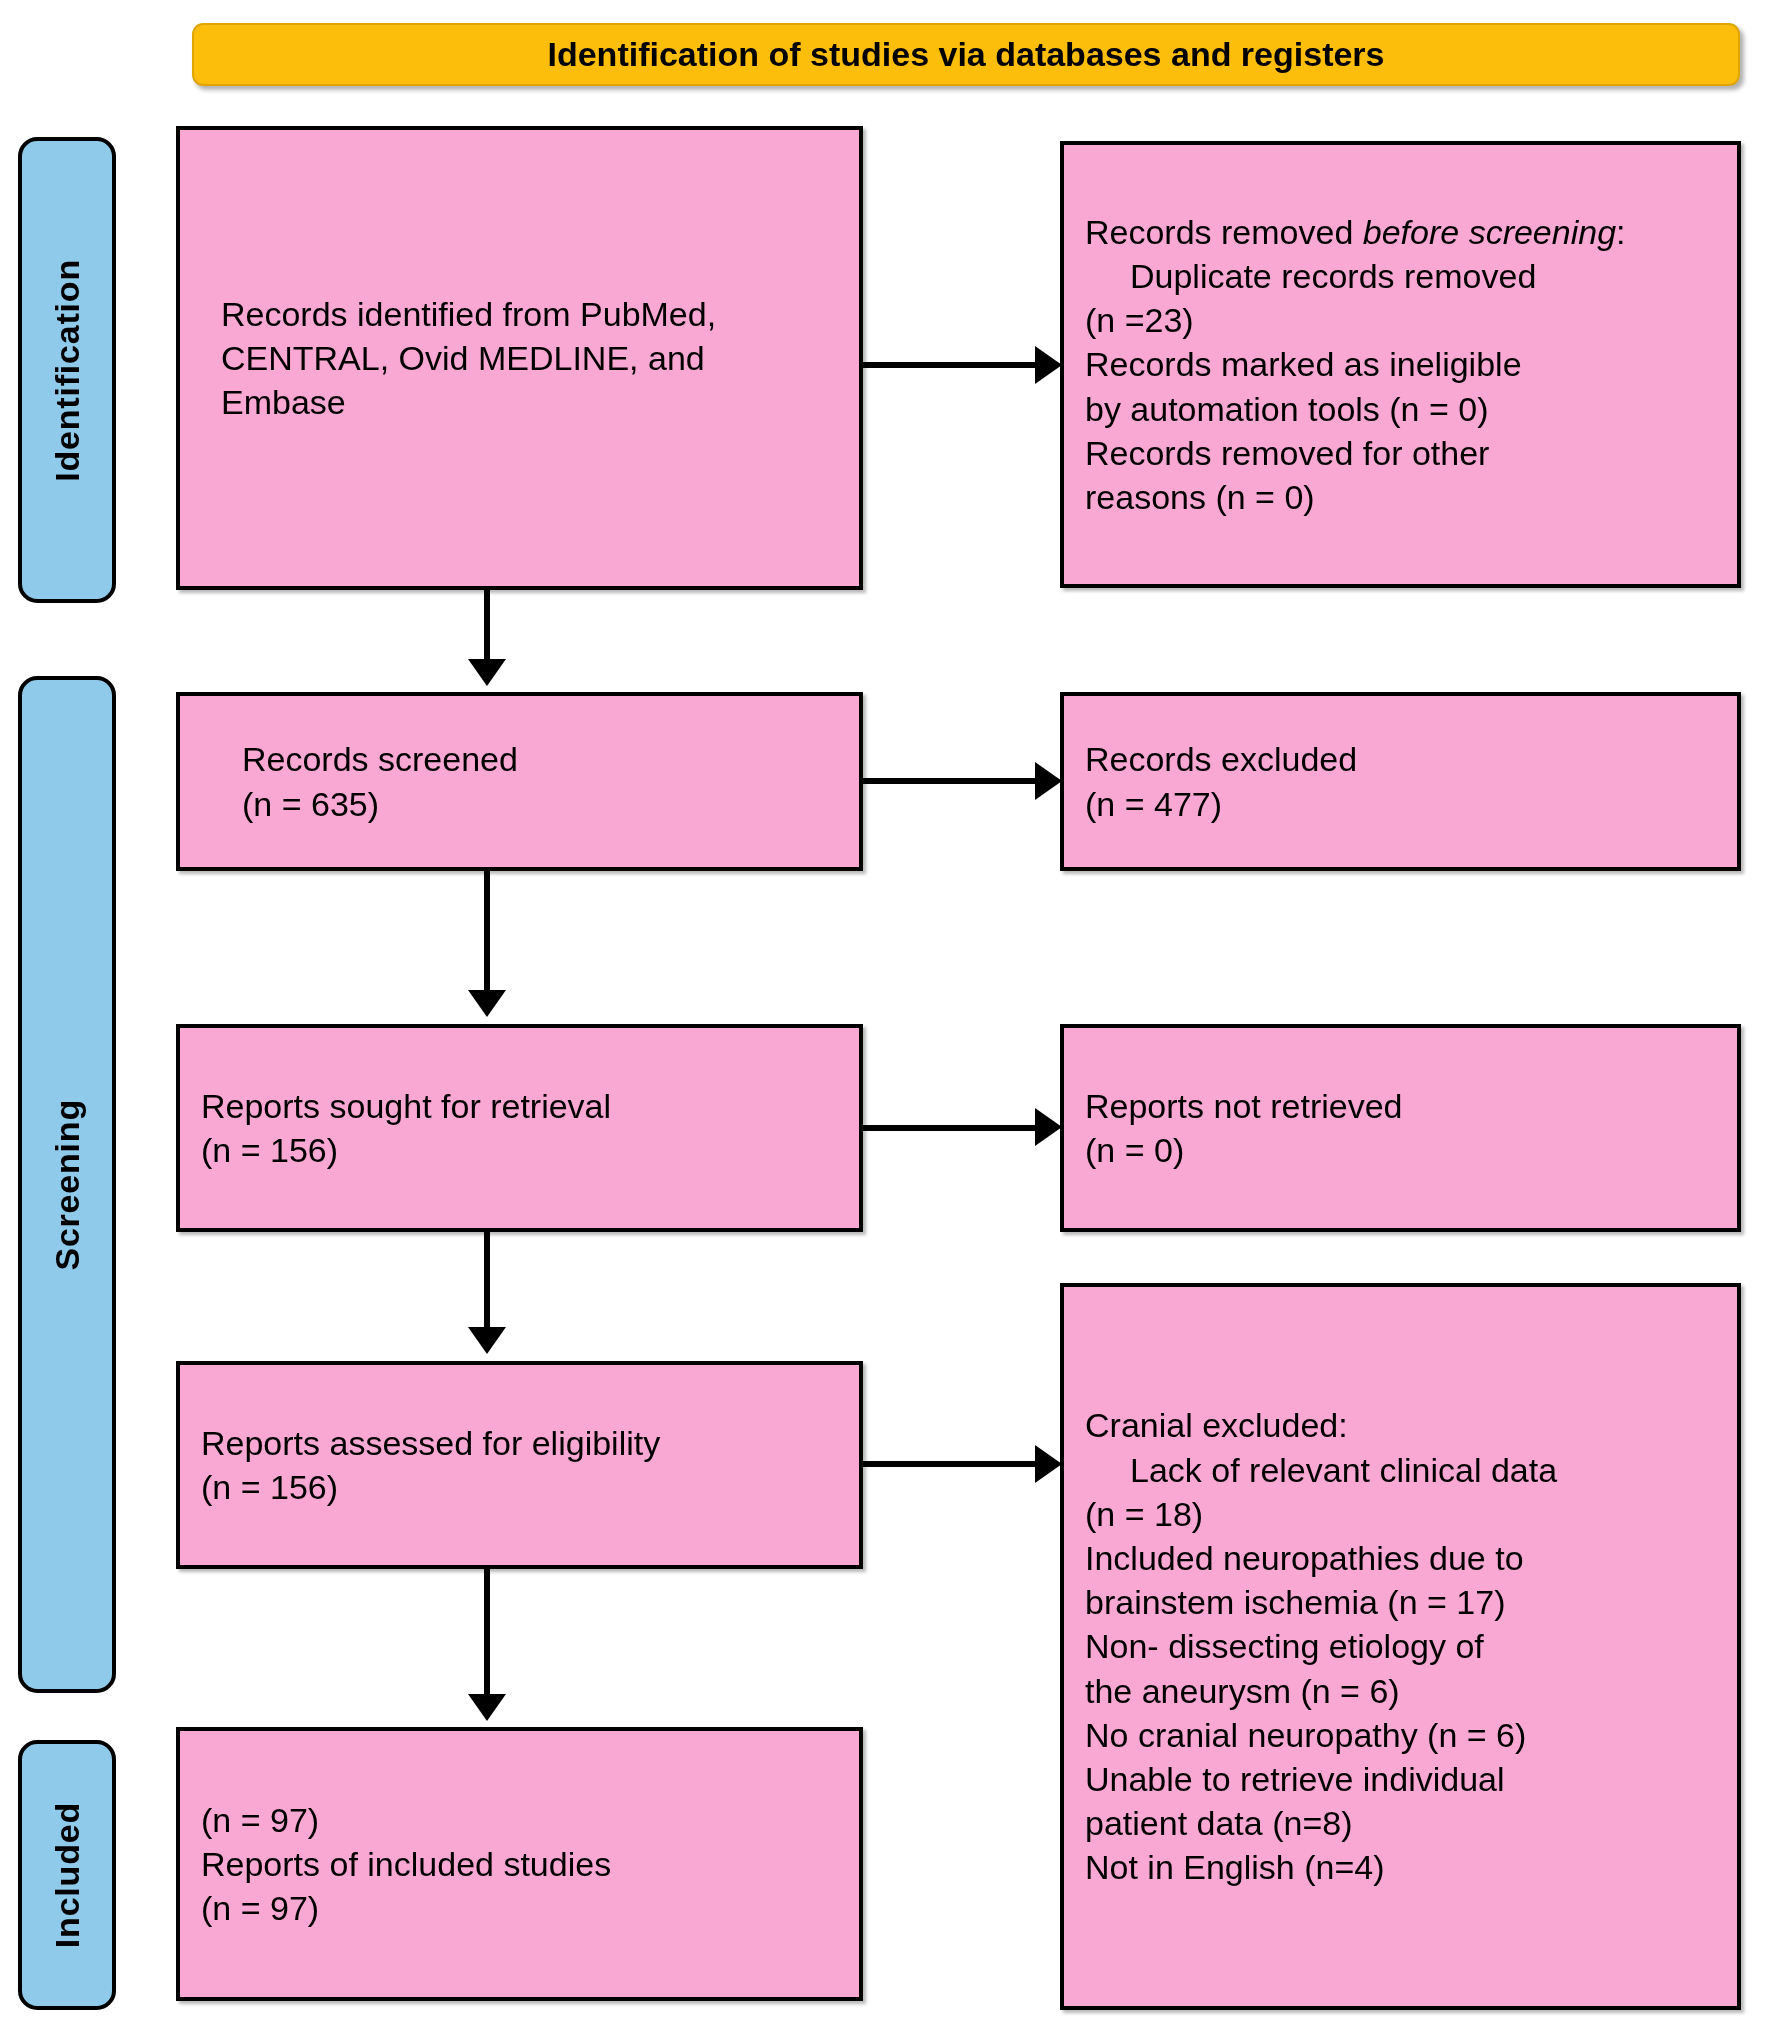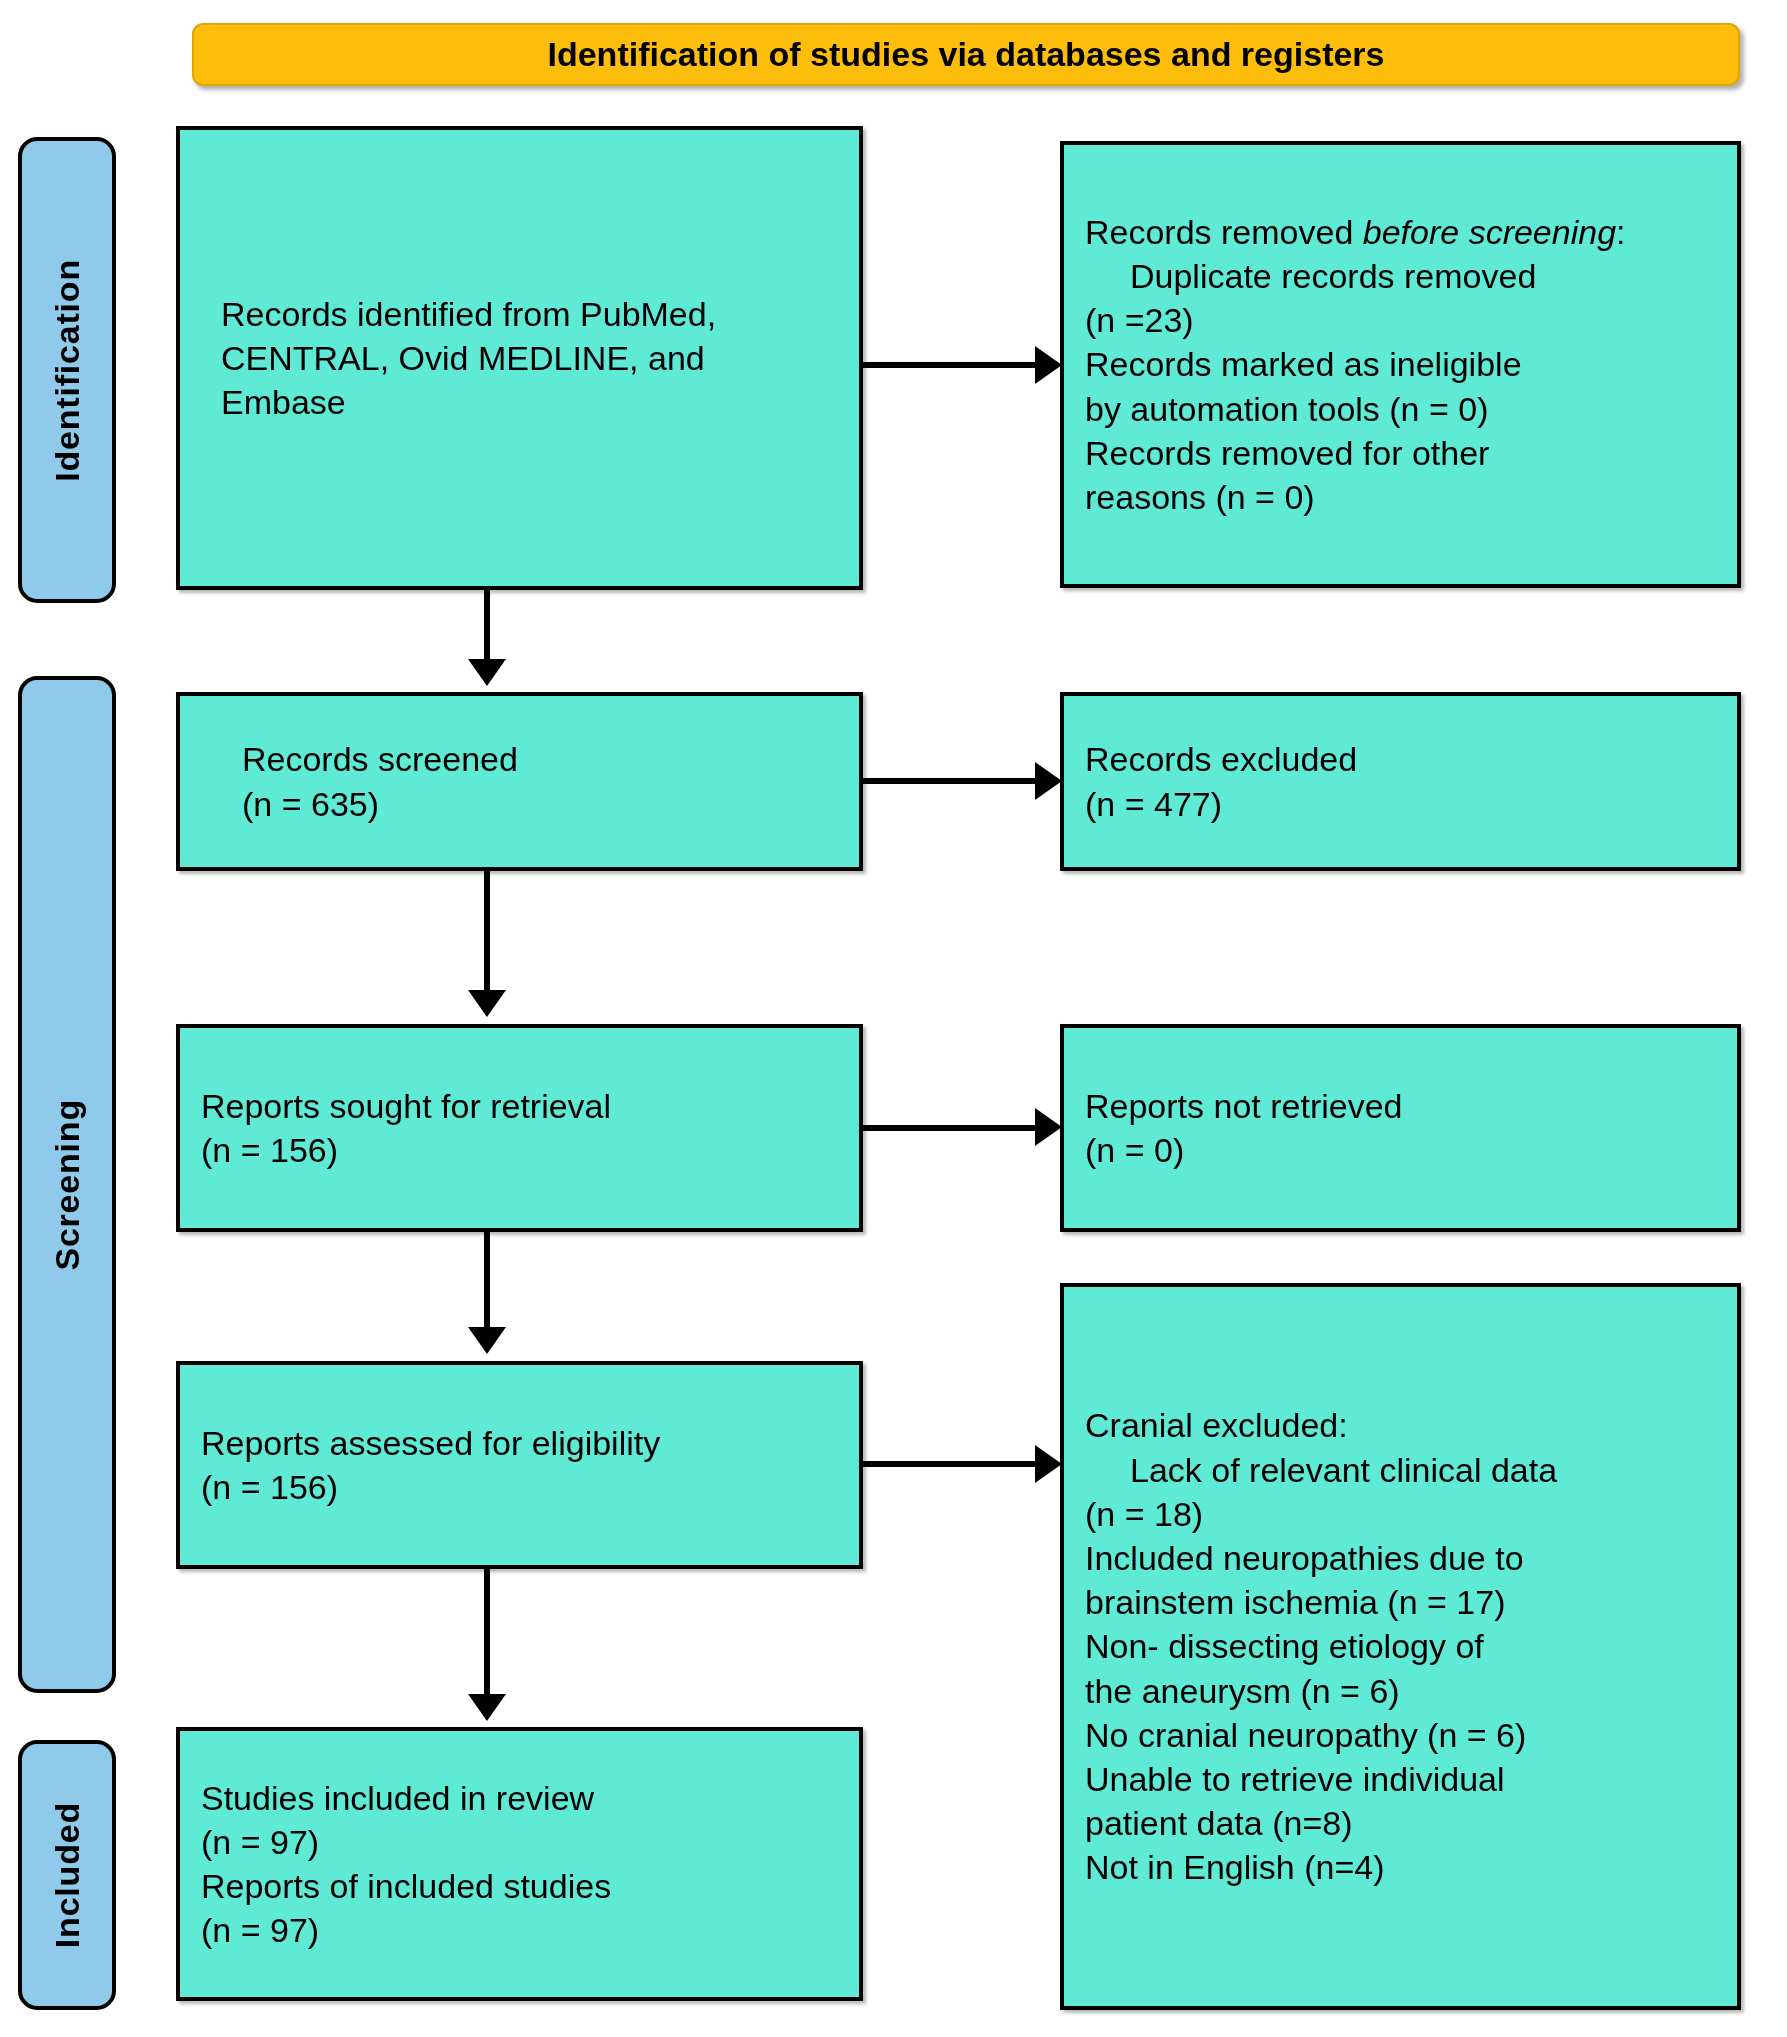--- a/index.html
+++ b/index.html
@@ -65,21 +65,21 @@
     letter-spacing: 0.8px;
     white-space: nowrap;
   }
   #tab-identification { top: 137px;  height: 466px; }
   #tab-screening     { top: 676px;  height: 1017px; }
   #tab-included      { top: 1740px; height: 270px; }
 
   
   .flow-box {
     position: absolute;
-    background: #5eead4;
+    background: #f9a8d4;
     border: 4px solid #000000;
     box-sizing: border-box;
     box-shadow: 3.2px 3.2px 3.2px rgba(0,0,0,0.28);
     display: flex;
     align-items: center;
   }
   .flow-box-inner {
     padding: 0 21px;
     width: 100%;
     box-sizing: border-box;
@@ -267,21 +267,20 @@
   </div>
 
   <div class="conn conn-h-line" id="h4-line"></div>
   <div class="conn conn-h-head" id="h4-head"></div>
 
   <div class="conn conn-v-line" id="v4-line"></div>
   <div class="conn conn-v-head" id="v4-head"></div>
 
   <div class="flow-box" id="box-included">
     <div class="flow-box-inner">
-      <div class="flow-line">Studies included in review</div>
       <div class="flow-line">(n = 97)</div>
       <div class="flow-line">Reports of included studies</div>
       <div class="flow-line">(n = 97)</div>
     </div>
   </div>
 
 </div>
 
 
 </body></html>

